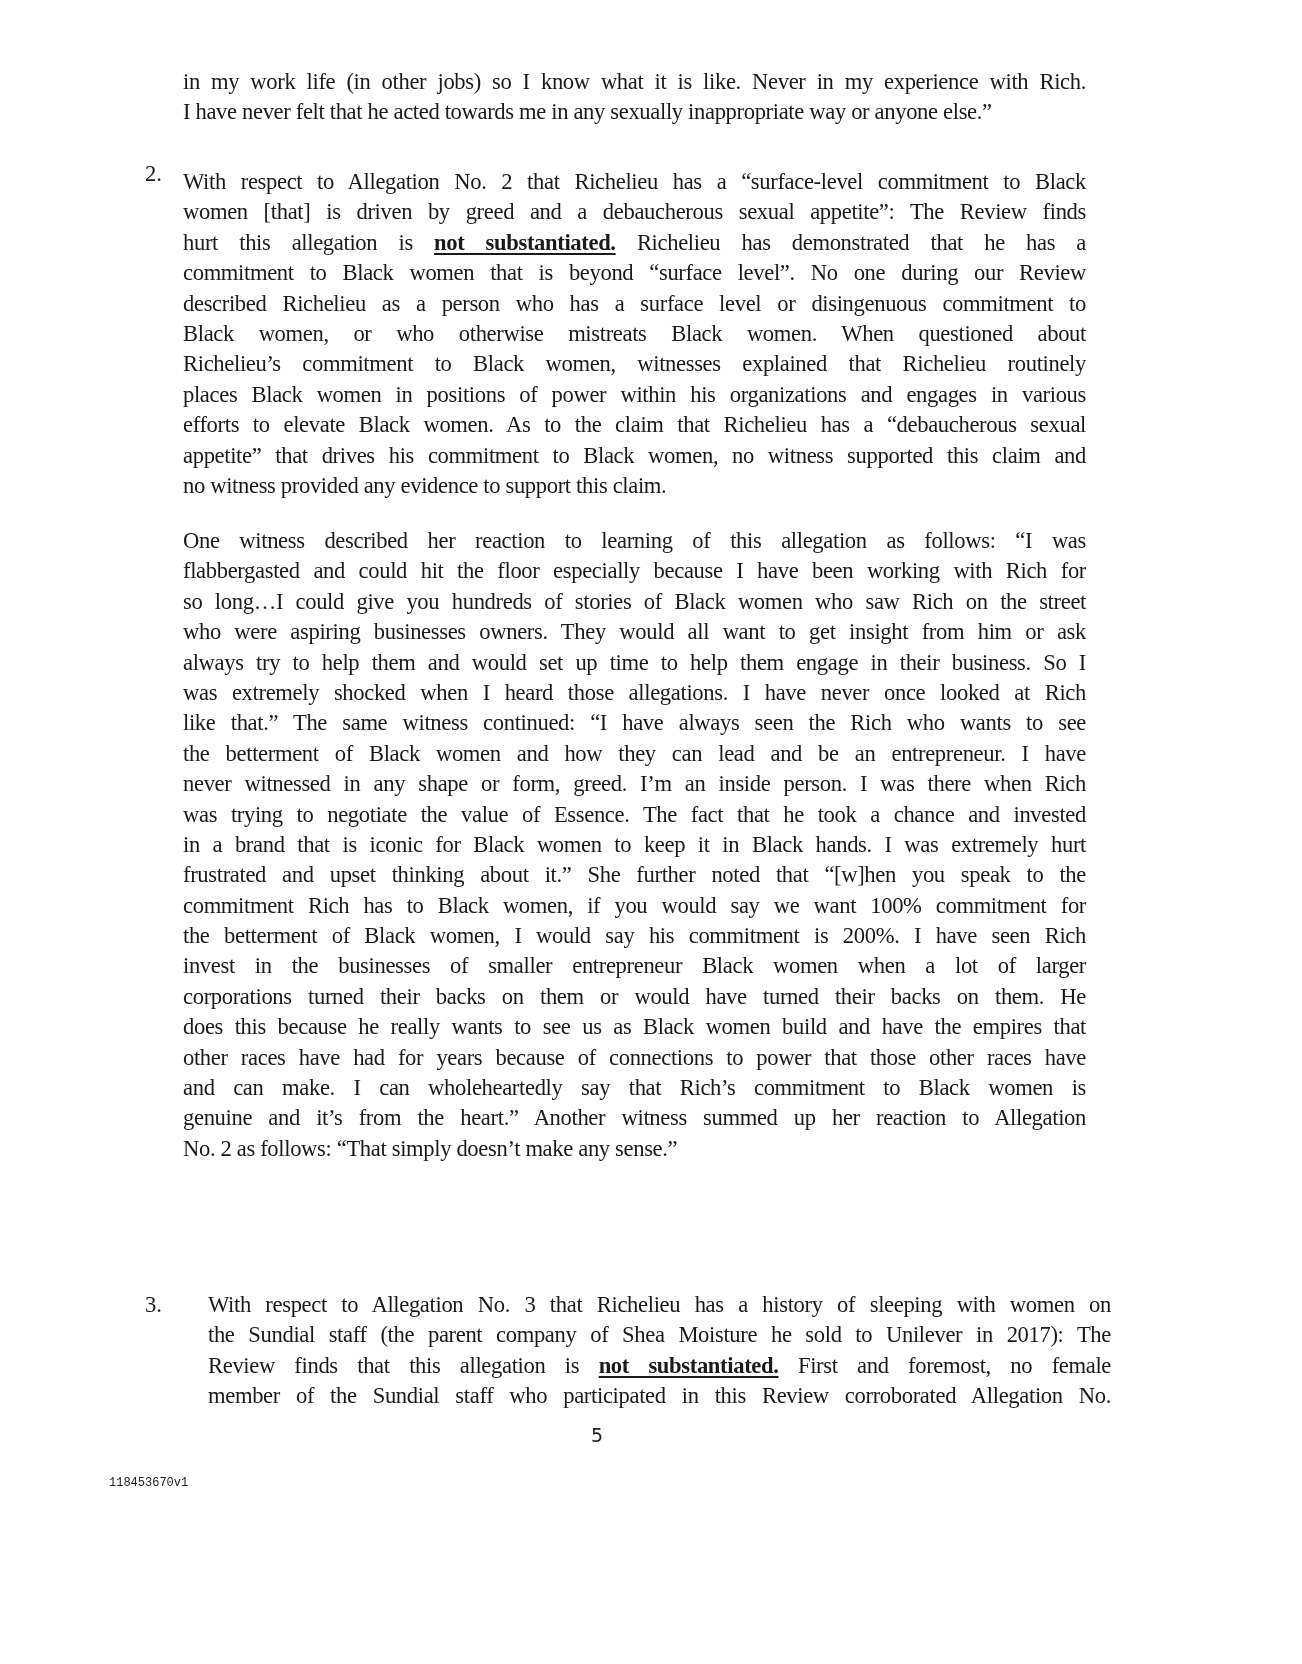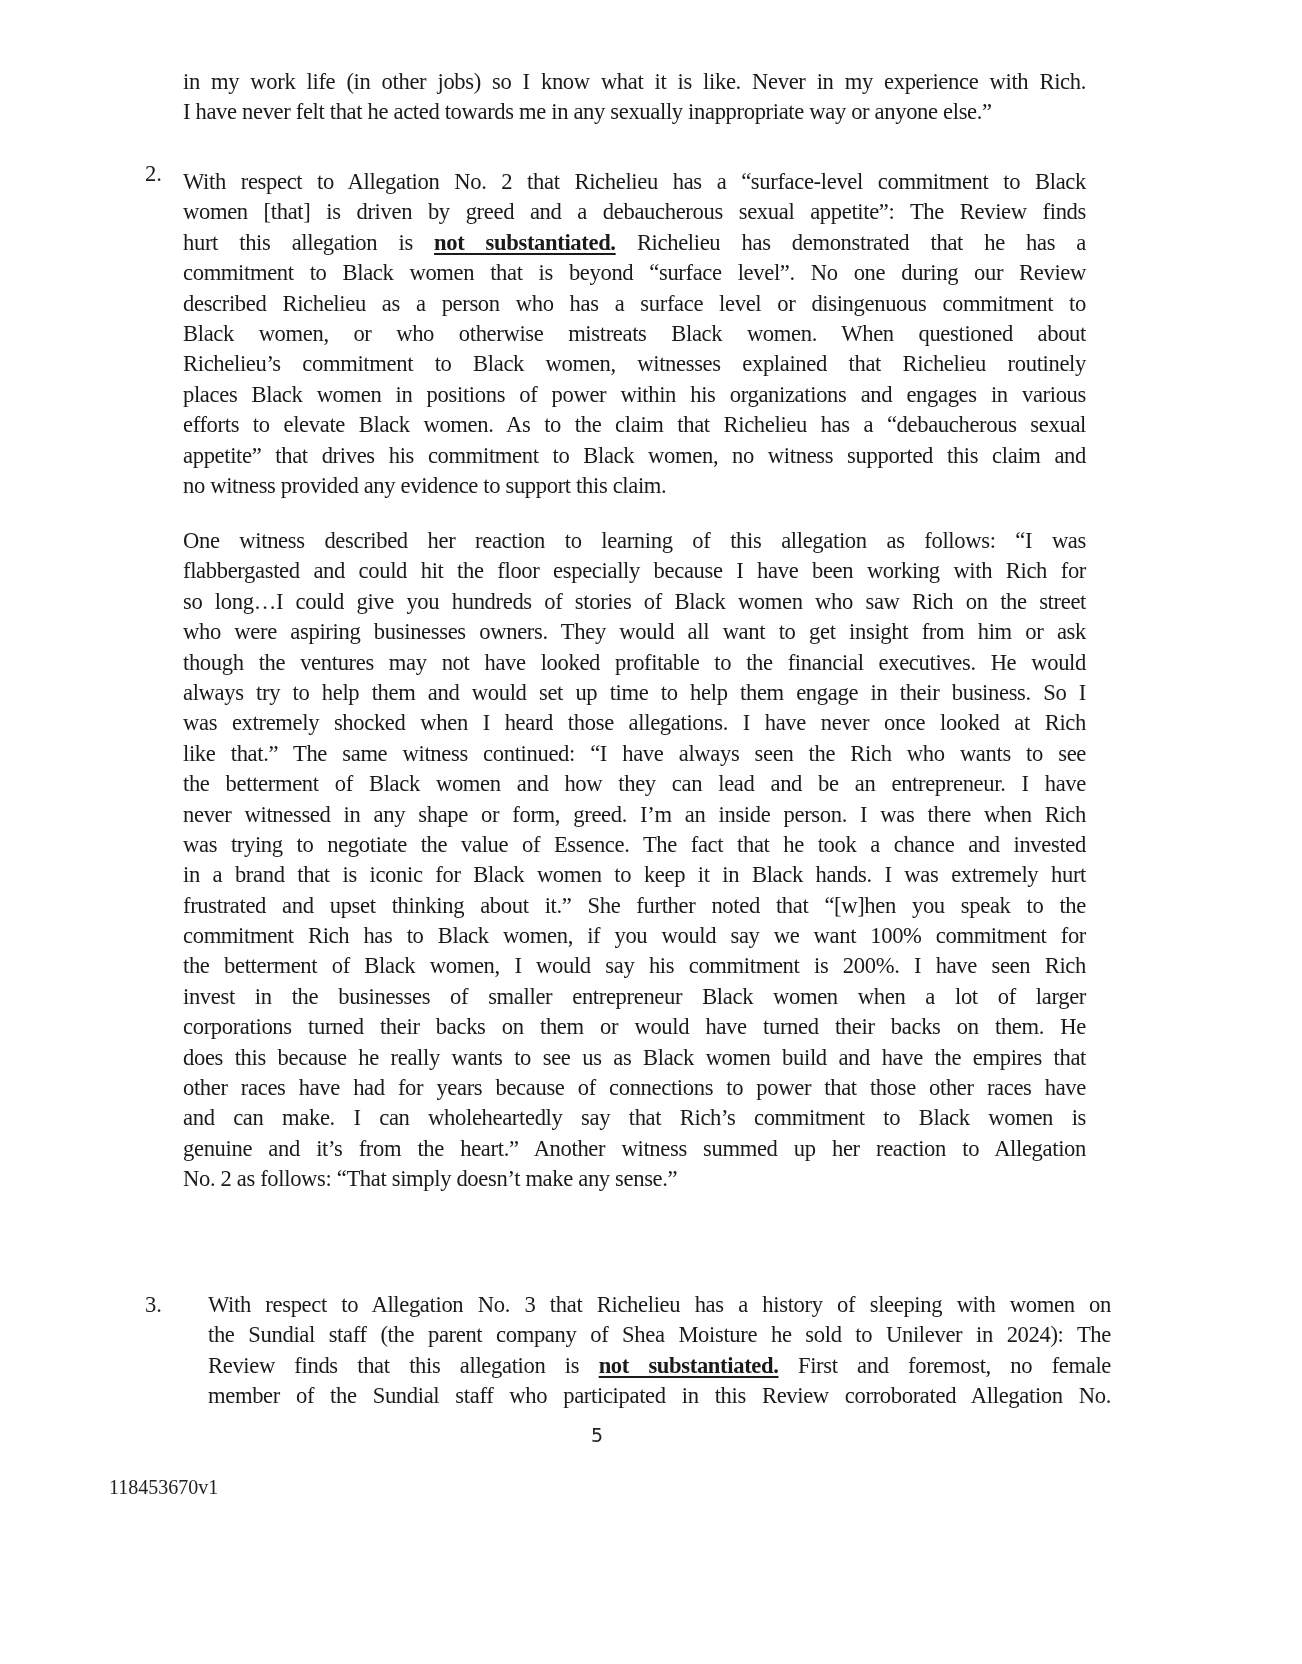--- a/index.html
+++ b/index.html
@@ -7,22 +7,22 @@
            font-family: "Liberation Serif", "DejaVu Serif", serif; color: #1a1a1a; }
     .page { position: absolute; left: 0; top: 0; width: 1182px; height: 1664px; background: #fff; }
     .block { position: absolute; left: 183px; width: 903px; }
     .line { height: 30.4px; line-height: 30.4px; font-size: 22.6px; white-space: nowrap;
             text-align: justify; text-align-last: justify; letter-spacing: -0.35px; }
     .line.last { text-align-last: left; }
     .num { position: absolute; left: 145px; font-size: 22.6px; line-height: 30.4px; }
     .bold-u { font-weight: bold; text-decoration: underline; text-decoration-thickness: 2px; text-underline-offset: 3px; }
     .pagenum { position: absolute; left: 0; width: 1194px; text-align: center; top: 1424px;
                font-family: "DejaVu Sans", sans-serif; font-size: 19px; color: #222; }
-    .footer { position: absolute; left: 109px; top: 1476px; font-family: Liberation Serif, serif;
-              font-size: 20px; color: #222; }
+    .footer { position: absolute; left: 109px; top: 1476px; font-family: Liberation Mono, monospace;
+              font-size: 12px; color: #222; }
   </style>
 </head>
 <body>
 
 <div class="page">
 
   <div class="block" style="top:67px;">
     <div class="line">in my work life (in other jobs) so I know what it is like.  Never in my experience with Rich.</div>
     <div class="line last">I have never felt that he acted towards me in any sexually inappropriate way or anyone else.”</div>
   </div>
@@ -40,21 +40,20 @@
     <div class="line">efforts to elevate Black women.  As to the claim that Richelieu has a “debaucherous sexual</div>
     <div class="line">appetite” that drives his commitment to Black women, no witness supported this claim and</div>
     <div class="line last">no witness provided any evidence to support this claim.</div>
   </div>
 
   <div class="block" style="top:526px;">
     <div class="line">One witness described her reaction to learning of this allegation as follows: “I was</div>
     <div class="line">flabbergasted and could hit the floor especially because I have been working with Rich for</div>
     <div class="line">so long…I could give you hundreds of stories of Black women who saw Rich on the street</div>
     <div class="line">who were aspiring businesses owners.  They would all want to get insight from him or ask</div>
-    <div class="line">though the ventures may not have looked profitable to the financial executives.  He would</div>
     <div class="line">always try to help them and would set up time to help them engage in their business.  So I</div>
     <div class="line">was extremely shocked when I heard those allegations.   I have never once looked at Rich</div>
     <div class="line">like that.”  The same witness continued:  “I have always seen the Rich who wants to see</div>
     <div class="line">the betterment of Black women and how they can lead and be an entrepreneur.  I have</div>
     <div class="line">never witnessed in any shape or form, greed.  I’m an inside person.  I was there when Rich</div>
     <div class="line">was trying to negotiate the value of Essence.  The fact that he took a chance and invested</div>
     <div class="line">in a brand that is iconic for Black women to keep it in Black hands.  I was extremely hurt</div>
     <div class="line">frustrated and upset thinking about it.”  She further noted that “[w]hen you speak to the</div>
     <div class="line">commitment Rich has to Black women, if you would say we want 100% commitment for</div>
     <div class="line">the betterment of Black women, I would say his commitment is 200%.  I have seen Rich</div>
@@ -63,20 +62,20 @@
     <div class="line">does this because he really wants to see us as Black women build and have the empires that</div>
     <div class="line">other races have had for years because of connections to power that those other races have</div>
     <div class="line">and can make.  I can wholeheartedly say that Rich’s commitment to Black women is</div>
     <div class="line">genuine and it’s from the heart.”  Another witness summed up her reaction to Allegation</div>
     <div class="line last">No. 2 as follows:  “That simply doesn’t make any sense.”</div>
   </div>
 
   <div class="num" style="top:1290px;">3.</div>
   <div class="block" style="top:1290px;margin-left:25px;">
     <div class="line">With respect to Allegation No. 3 that Richelieu has a history of sleeping with women on</div>
-    <div class="line">the Sundial staff (the parent company of Shea Moisture he sold to Unilever in 2024):  The</div>
+    <div class="line">the Sundial staff (the parent company of Shea Moisture he sold to Unilever in 2017):  The</div>
     <div class="line"><span>Review finds that this allegation is </span><span class="bold-u">not substantiated.</span><span>  First and foremost, no female</span></div>
     <div class="line">member of the Sundial staff who participated in this Review corroborated Allegation No.</div>
   </div>
 
   <div class="pagenum">5</div>
   <div class="footer">118453670v1</div>
 </div>
 
 </body></html>

